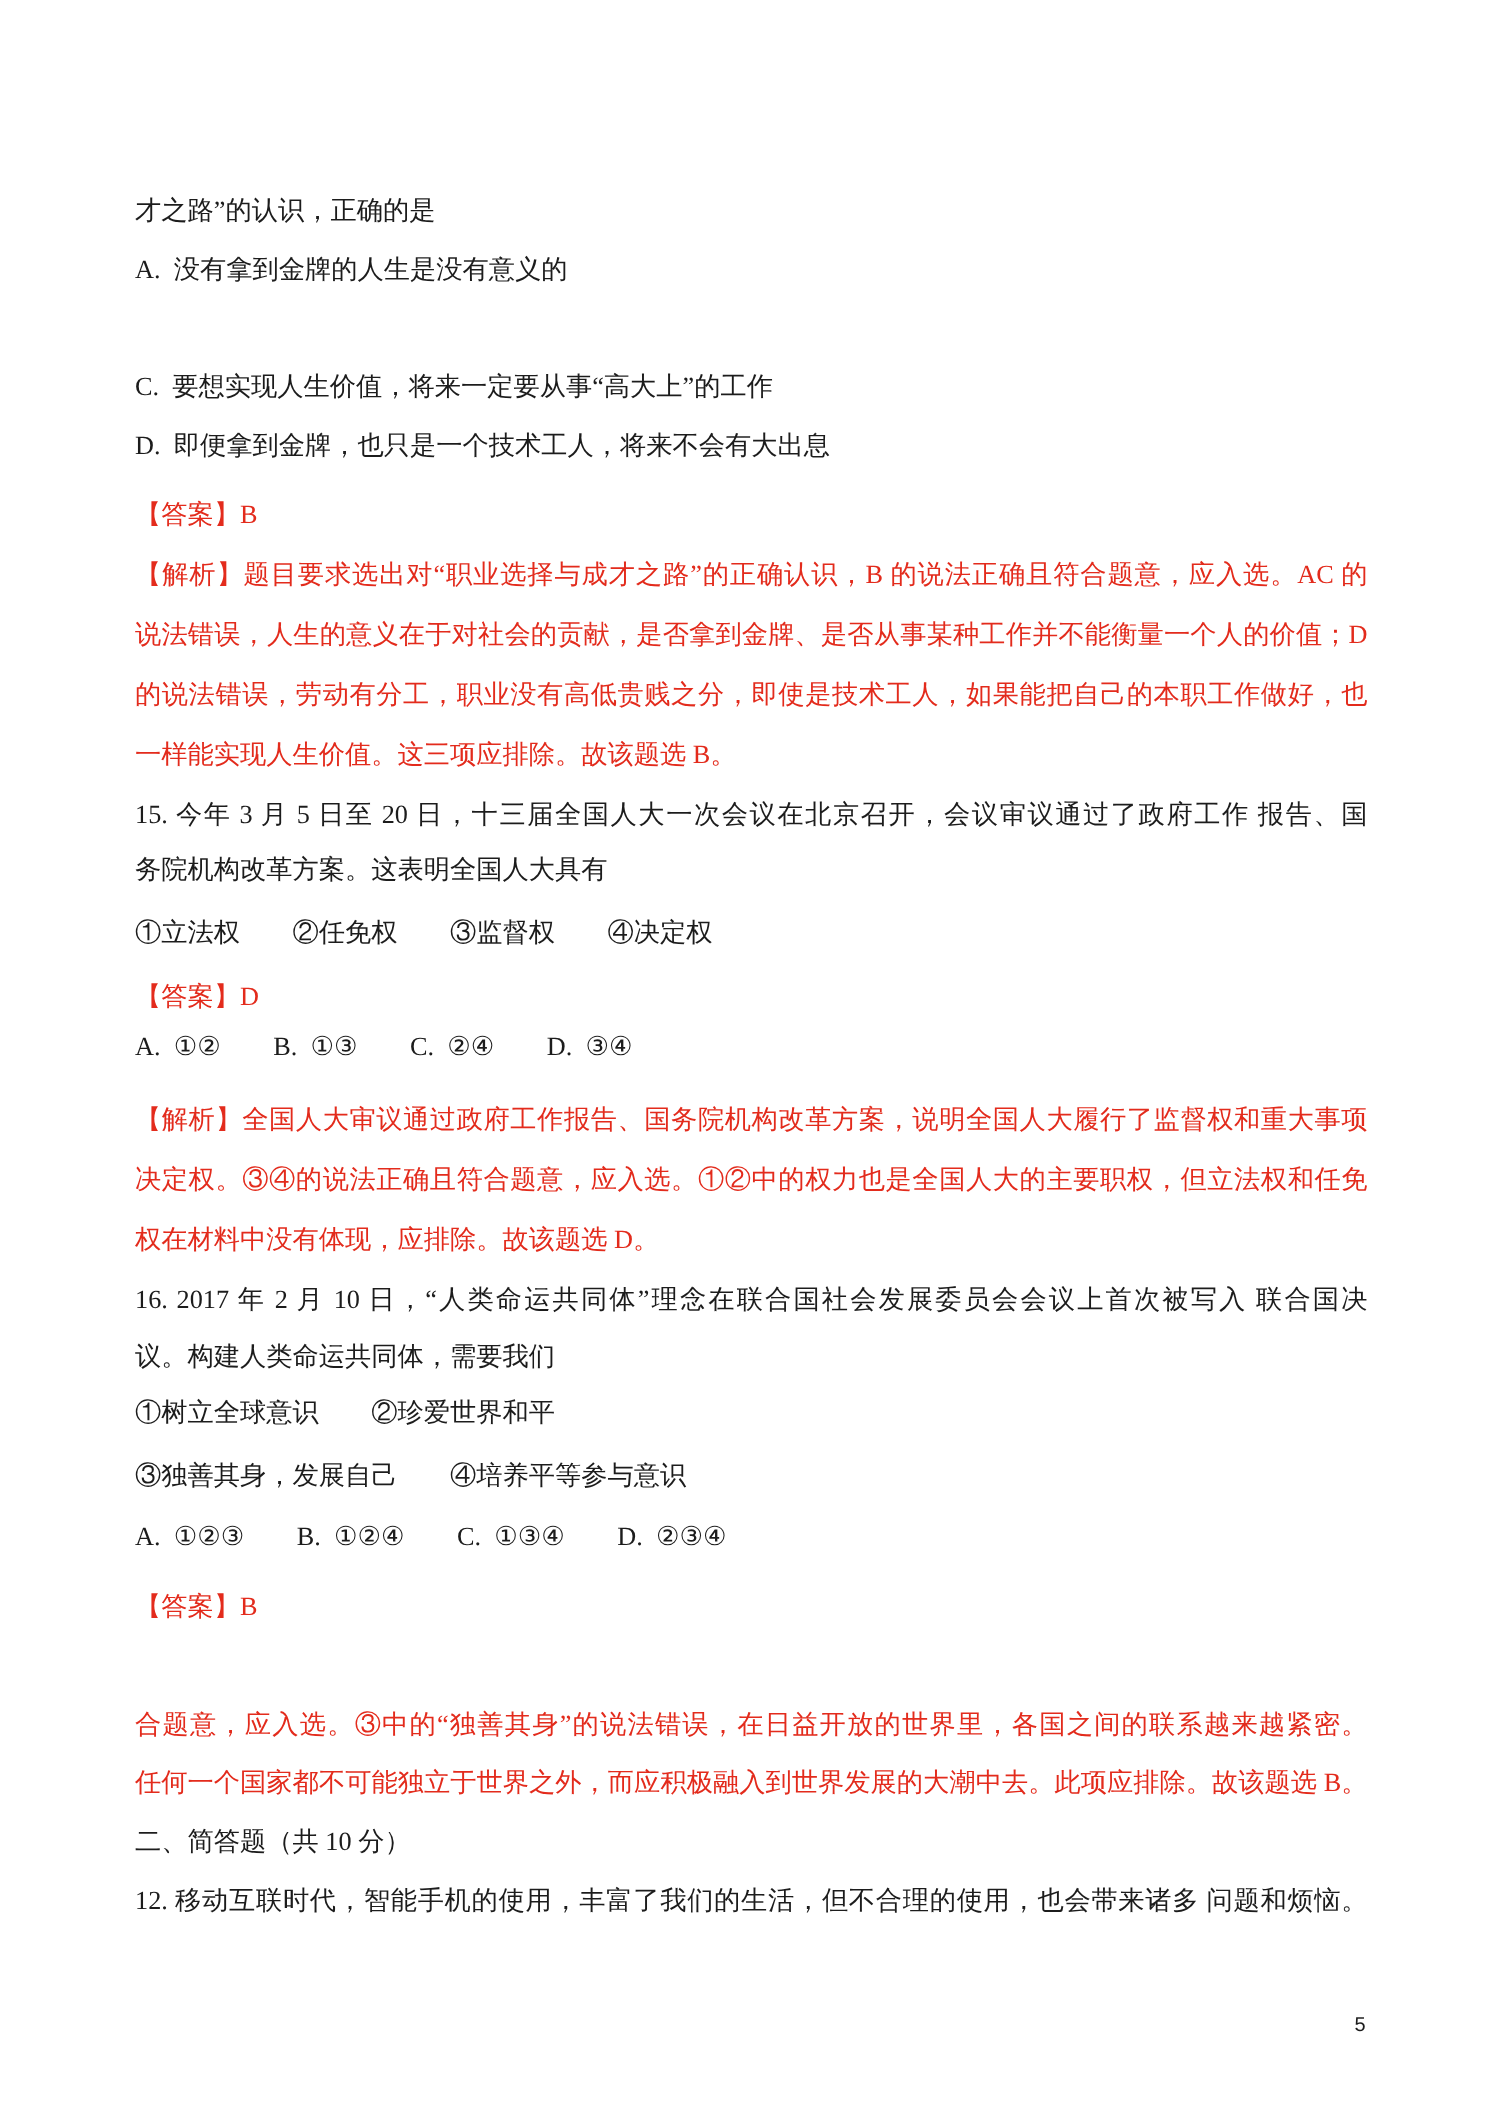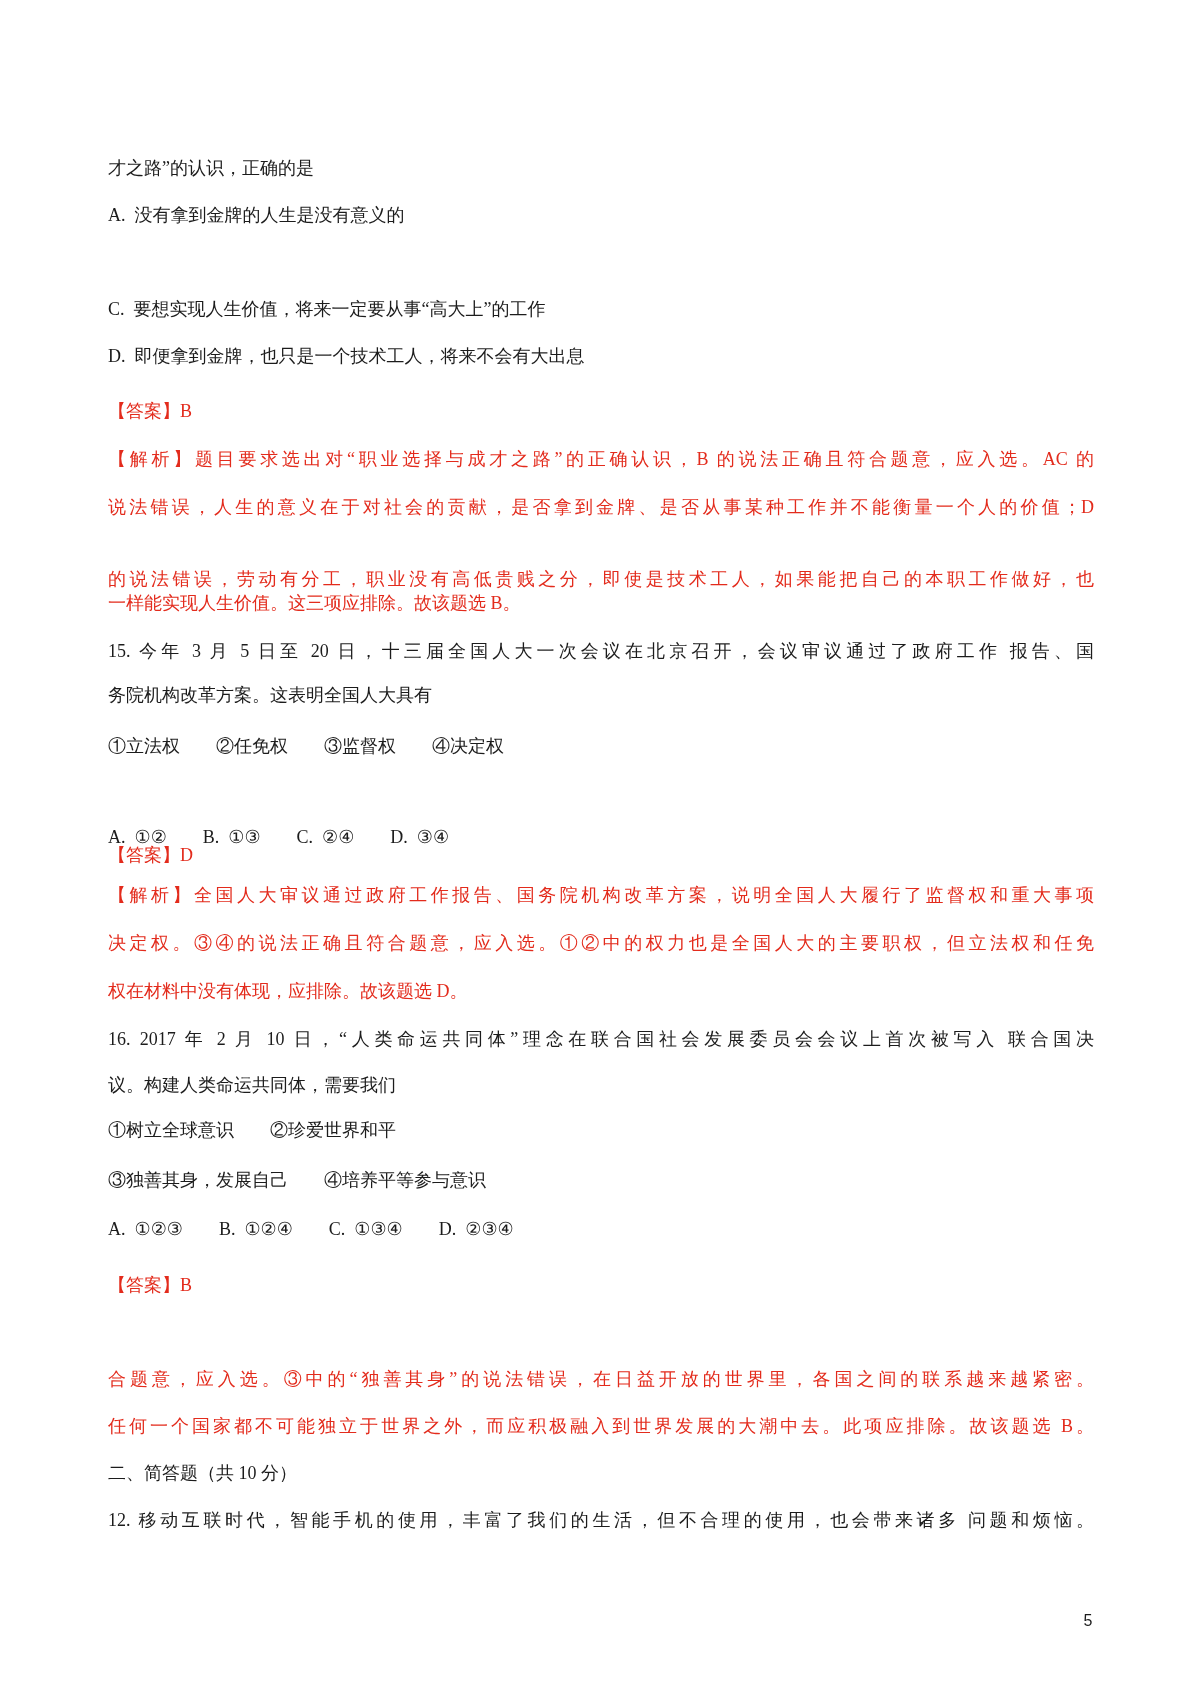--- a/index.html
+++ b/index.html
@@ -14,21 +14,21 @@
   }
   .page {
     position: absolute;
     inset: 0;
     background: var(--background, #ffffff);
   }
   .ln {
     position: absolute;
     left: 108px;
     width: 986px;
-    font-size: 18px;
+    font-size: 21px;
     line-height: 27px;
     white-space: pre-wrap;
     color: var(--text, #1c1c1c);
   }
   .red { color: var(--red, #e32b1c); }
   .just {
     white-space: normal;
     text-align: justify;
     text-align-last: justify;
   }
@@ -48,27 +48,27 @@
 
 <div class="page">
 
   <div class="ln" style="top:155px">才之路”的认识，正确的是</div>
   <div class="ln" style="top:202px">A.  没有拿到金牌的人生是没有意义的</div>
   <div class="ln" style="top:296px">C.  要想实现人生价值，将来一定要从事“高大上”的工作</div>
   <div class="ln" style="top:343px">D.  即便拿到金牌，也只是一个技术工人，将来不会有大出息</div>
   <div class="ln red" style="top:398px">【答案】B</div>
   <div class="ln red just" style="top:446px">【解析】题目要求选出对“职业选择与成才之路”的正确认识，B 的说法正确且符合题意，应入选。AC 的</div>
   <div class="ln red just" style="top:494px">说法错误，人生的意义在于对社会的贡献，是否拿到金牌、是否从事某种工作并不能衡量一个人的价值；D</div>
-  <div class="ln red just" style="top:566px">的说法错误，劳动有分工，职业没有高低贵贱之分，即使是技术工人，如果能把自己的本职工作做好，也</div>
+  <div class="ln red just" style="top:542px">的说法错误，劳动有分工，职业没有高低贵贱之分，即使是技术工人，如果能把自己的本职工作做好，也</div>
   <div class="ln red" style="top:590px">一样能实现人生价值。这三项应排除。故该题选 B。</div>
   <div class="ln just" style="top:638px">15. 今年 3 月 5 日至 20 日，十三届全国人大一次会议在北京召开，会议审议通过了政府工作 报告、国</div>
   <div class="ln" style="top:682px">务院机构改革方案。这表明全国人大具有</div>
   <div class="ln" style="top:733px">①立法权　　②任免权　　③监督权　　④决定权</div>
   <div class="ln" style="top:824px">A.  ①②　　B.  ①③　　C.  ②④　　D.  ③④</div>
-  <div class="ln red" style="top:842px">【答案】D</div>
+  <div class="ln red" style="top:784px">【答案】D</div>
   <div class="ln red just" style="top:882px">【解析】全国人大审议通过政府工作报告、国务院机构改革方案，说明全国人大履行了监督权和重大事项</div>
   <div class="ln red just" style="top:930px">决定权。③④的说法正确且符合题意，应入选。①②中的权力也是全国人大的主要职权，但立法权和任免</div>
   <div class="ln red" style="top:978px">权在材料中没有体现，应排除。故该题选 D。</div>
   <div class="ln just" style="top:1026px">16. 2017 年 2 月 10 日，“人类命运共同体”理念在联合国社会发展委员会会议上首次被写入 联合国决</div>
   <div class="ln" style="top:1072px">议。构建人类命运共同体，需要我们</div>
   <div class="ln" style="top:1117px">①树立全球意识　　②珍爱世界和平</div>
   <div class="ln" style="top:1167px">③独善其身，发展自己　　④培养平等参与意识</div>
   <div class="ln" style="top:1216px">A.  ①②③　　B.  ①②④　　C.  ①③④　　D.  ②③④</div>
   <div class="ln red" style="top:1272px">【答案】B</div>
   <div class="ln red just" style="top:1366px">合题意，应入选。③中的“独善其身”的说法错误，在日益开放的世界里，各国之间的联系越来越紧密。</div>

